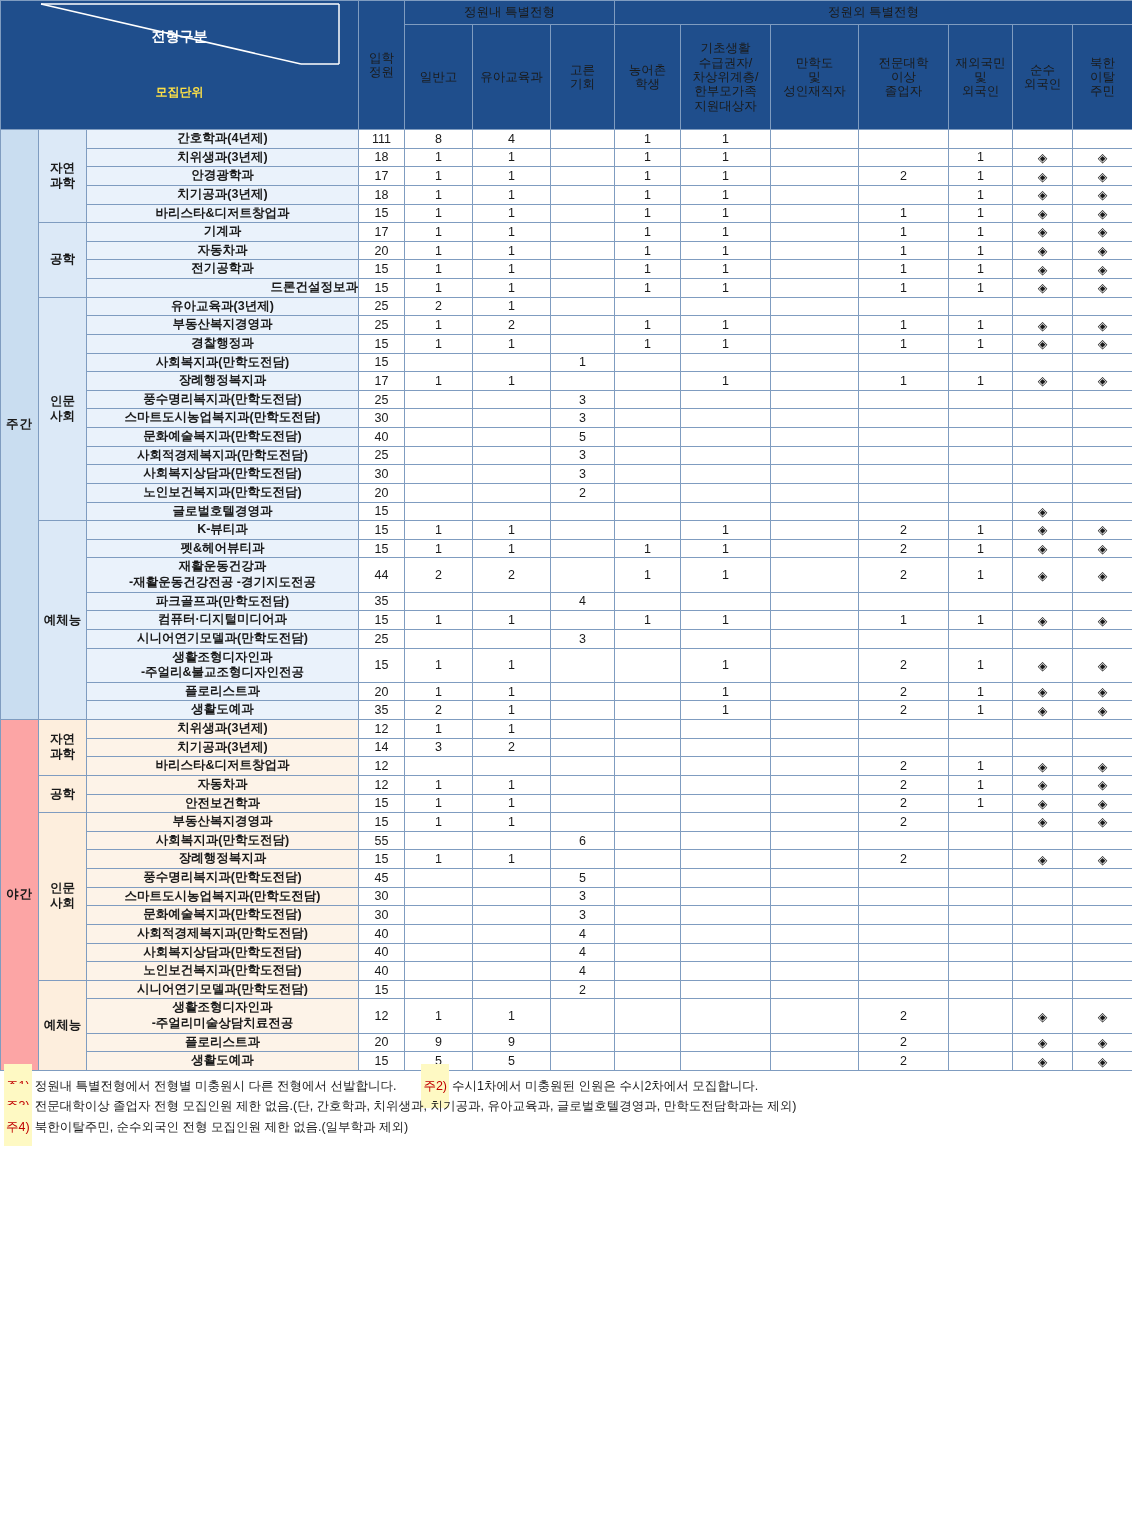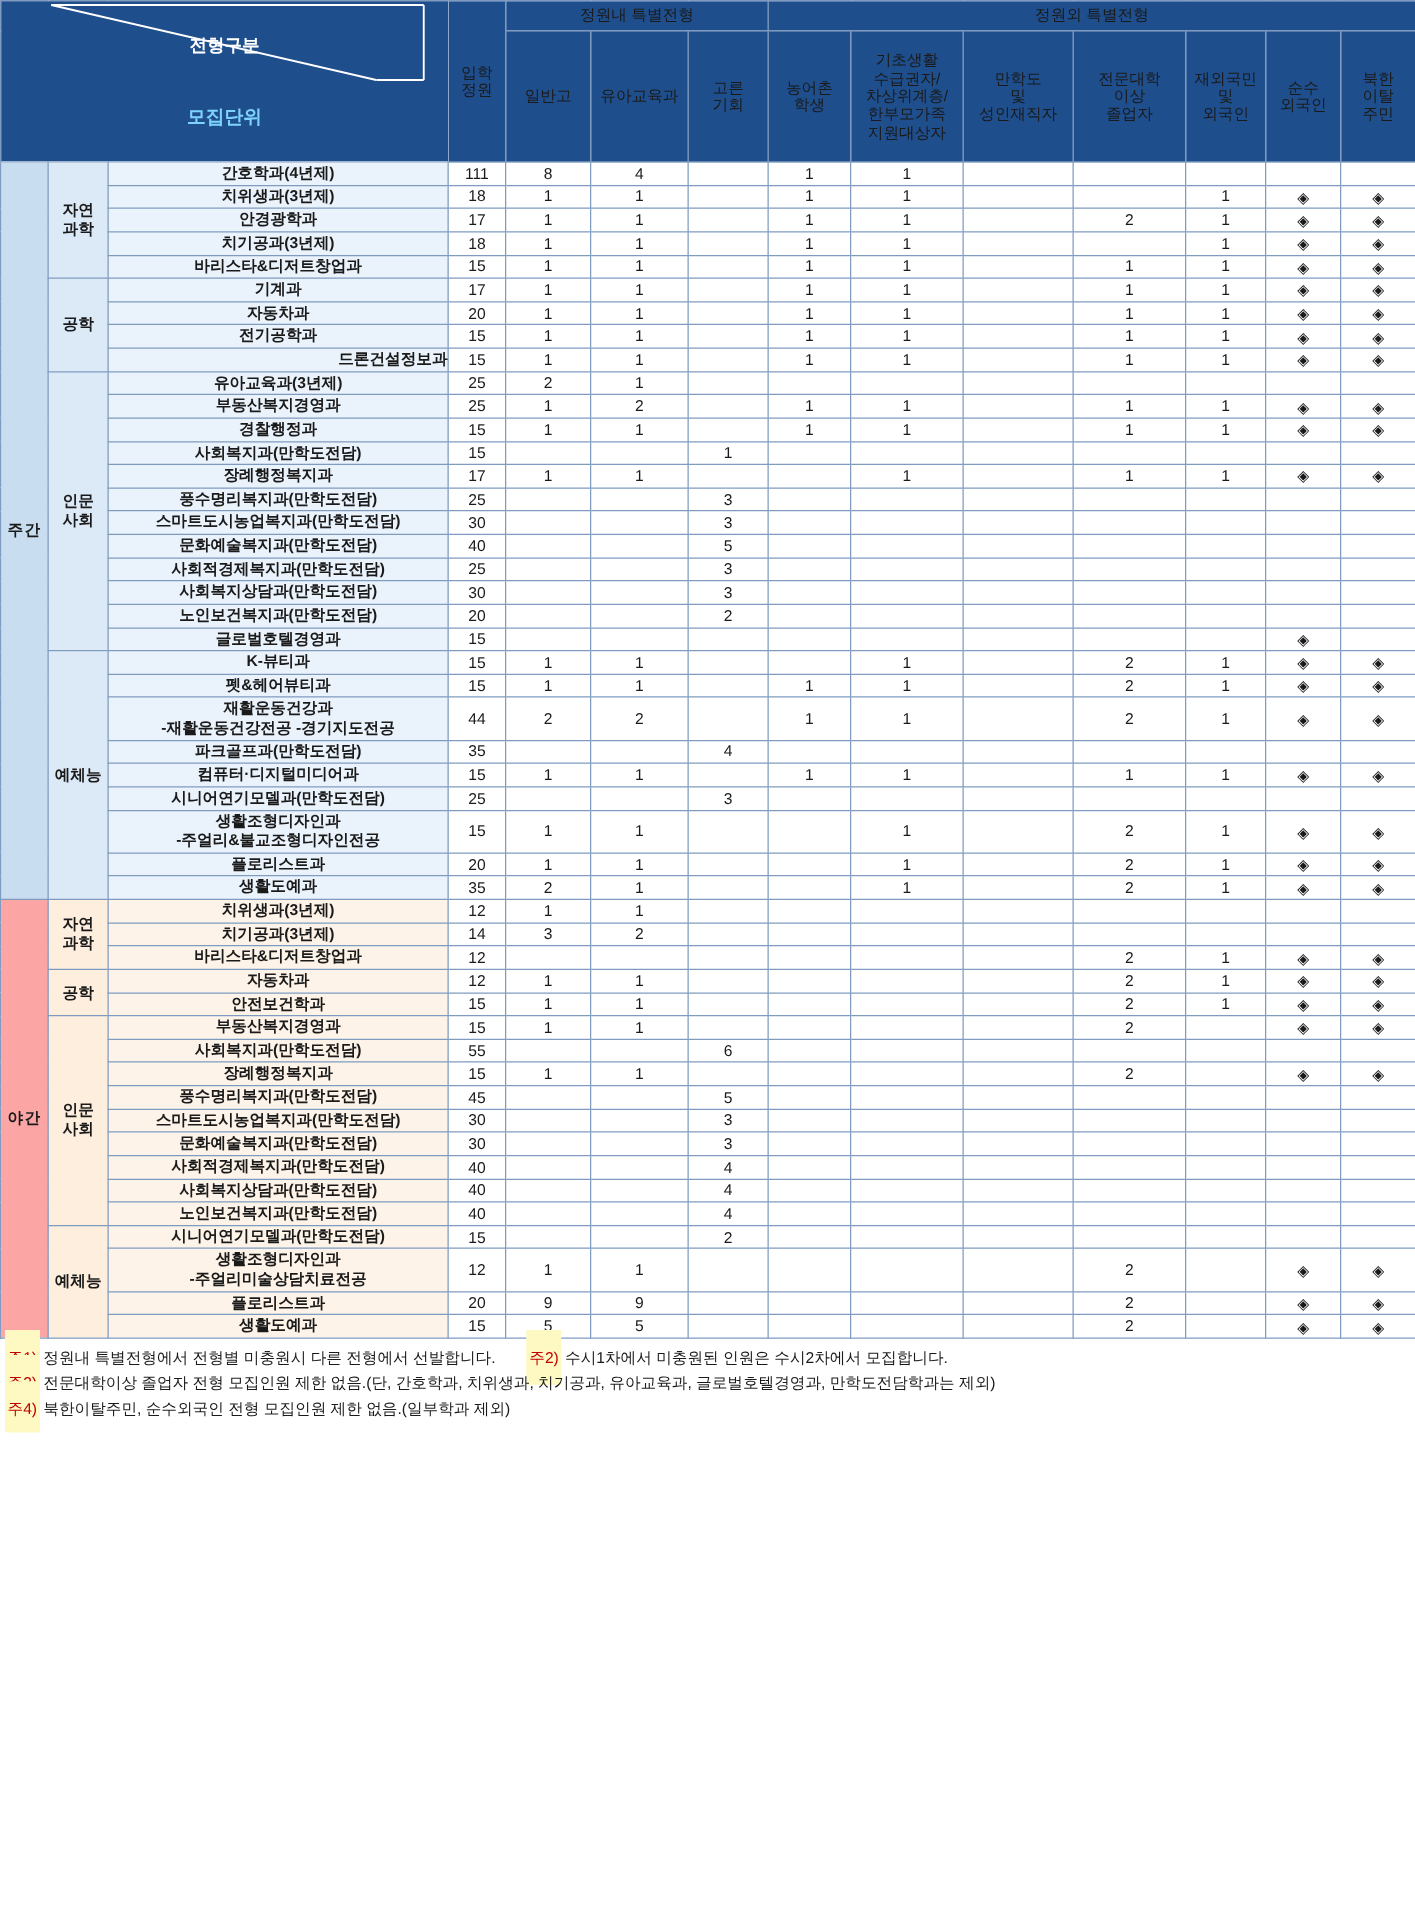--- a/index.html
+++ b/index.html
@@ -51,21 +51,21 @@
   .corner-wrap .diag svg { display: block; }
   .corner-wrap .lbl1 {
     position: absolute;
     top: 26px; left: 0; width: 100%;
     color: #ffffff; font-weight: bold; font-size: 14px;
     text-align: center;
   }
   .corner-wrap .lbl2 {
     position: absolute;
     top: 82px; left: 0; width: 100%;
-    color: #7dd3fc; font-weight: bold; font-size: 15px;
+    color: #fde047; font-weight: bold; font-size: 12px;
     text-align: center;
   }
   
   .shift-day {
     background: #c9ddf0;
     font-weight: bold;
     font-size: 15px;
     letter-spacing: 1px;
   }
   .shift-night {

